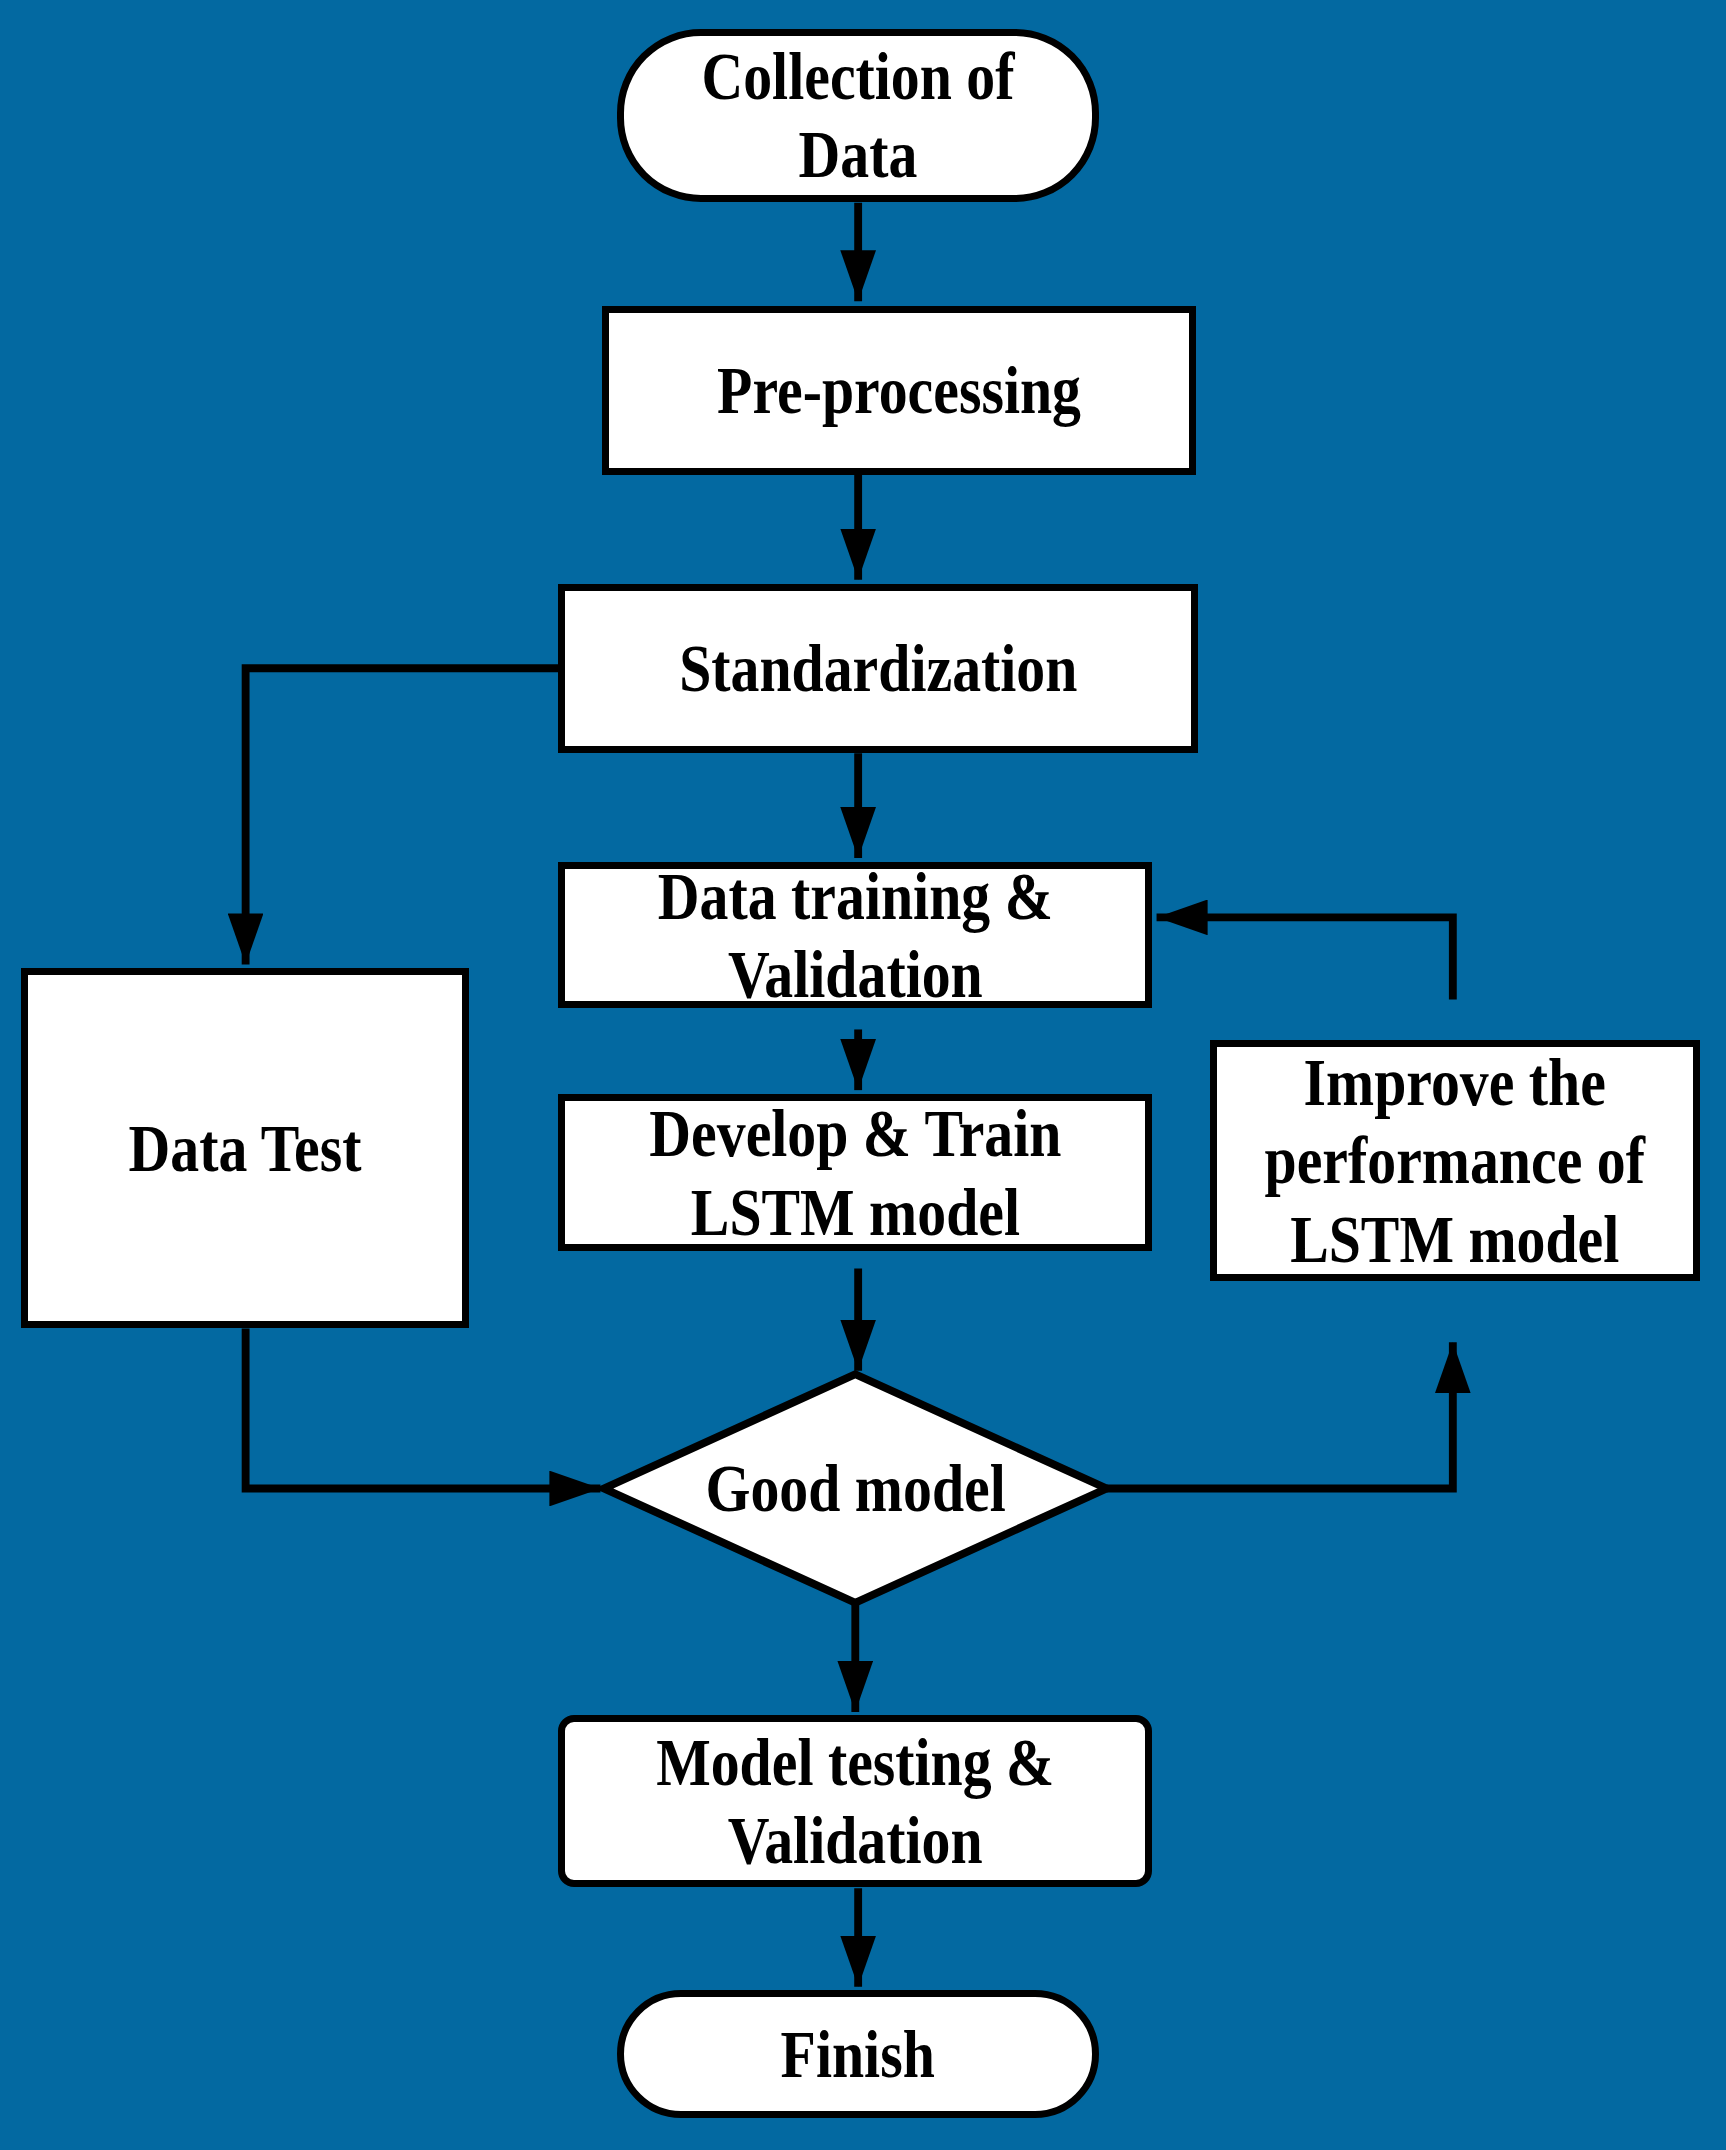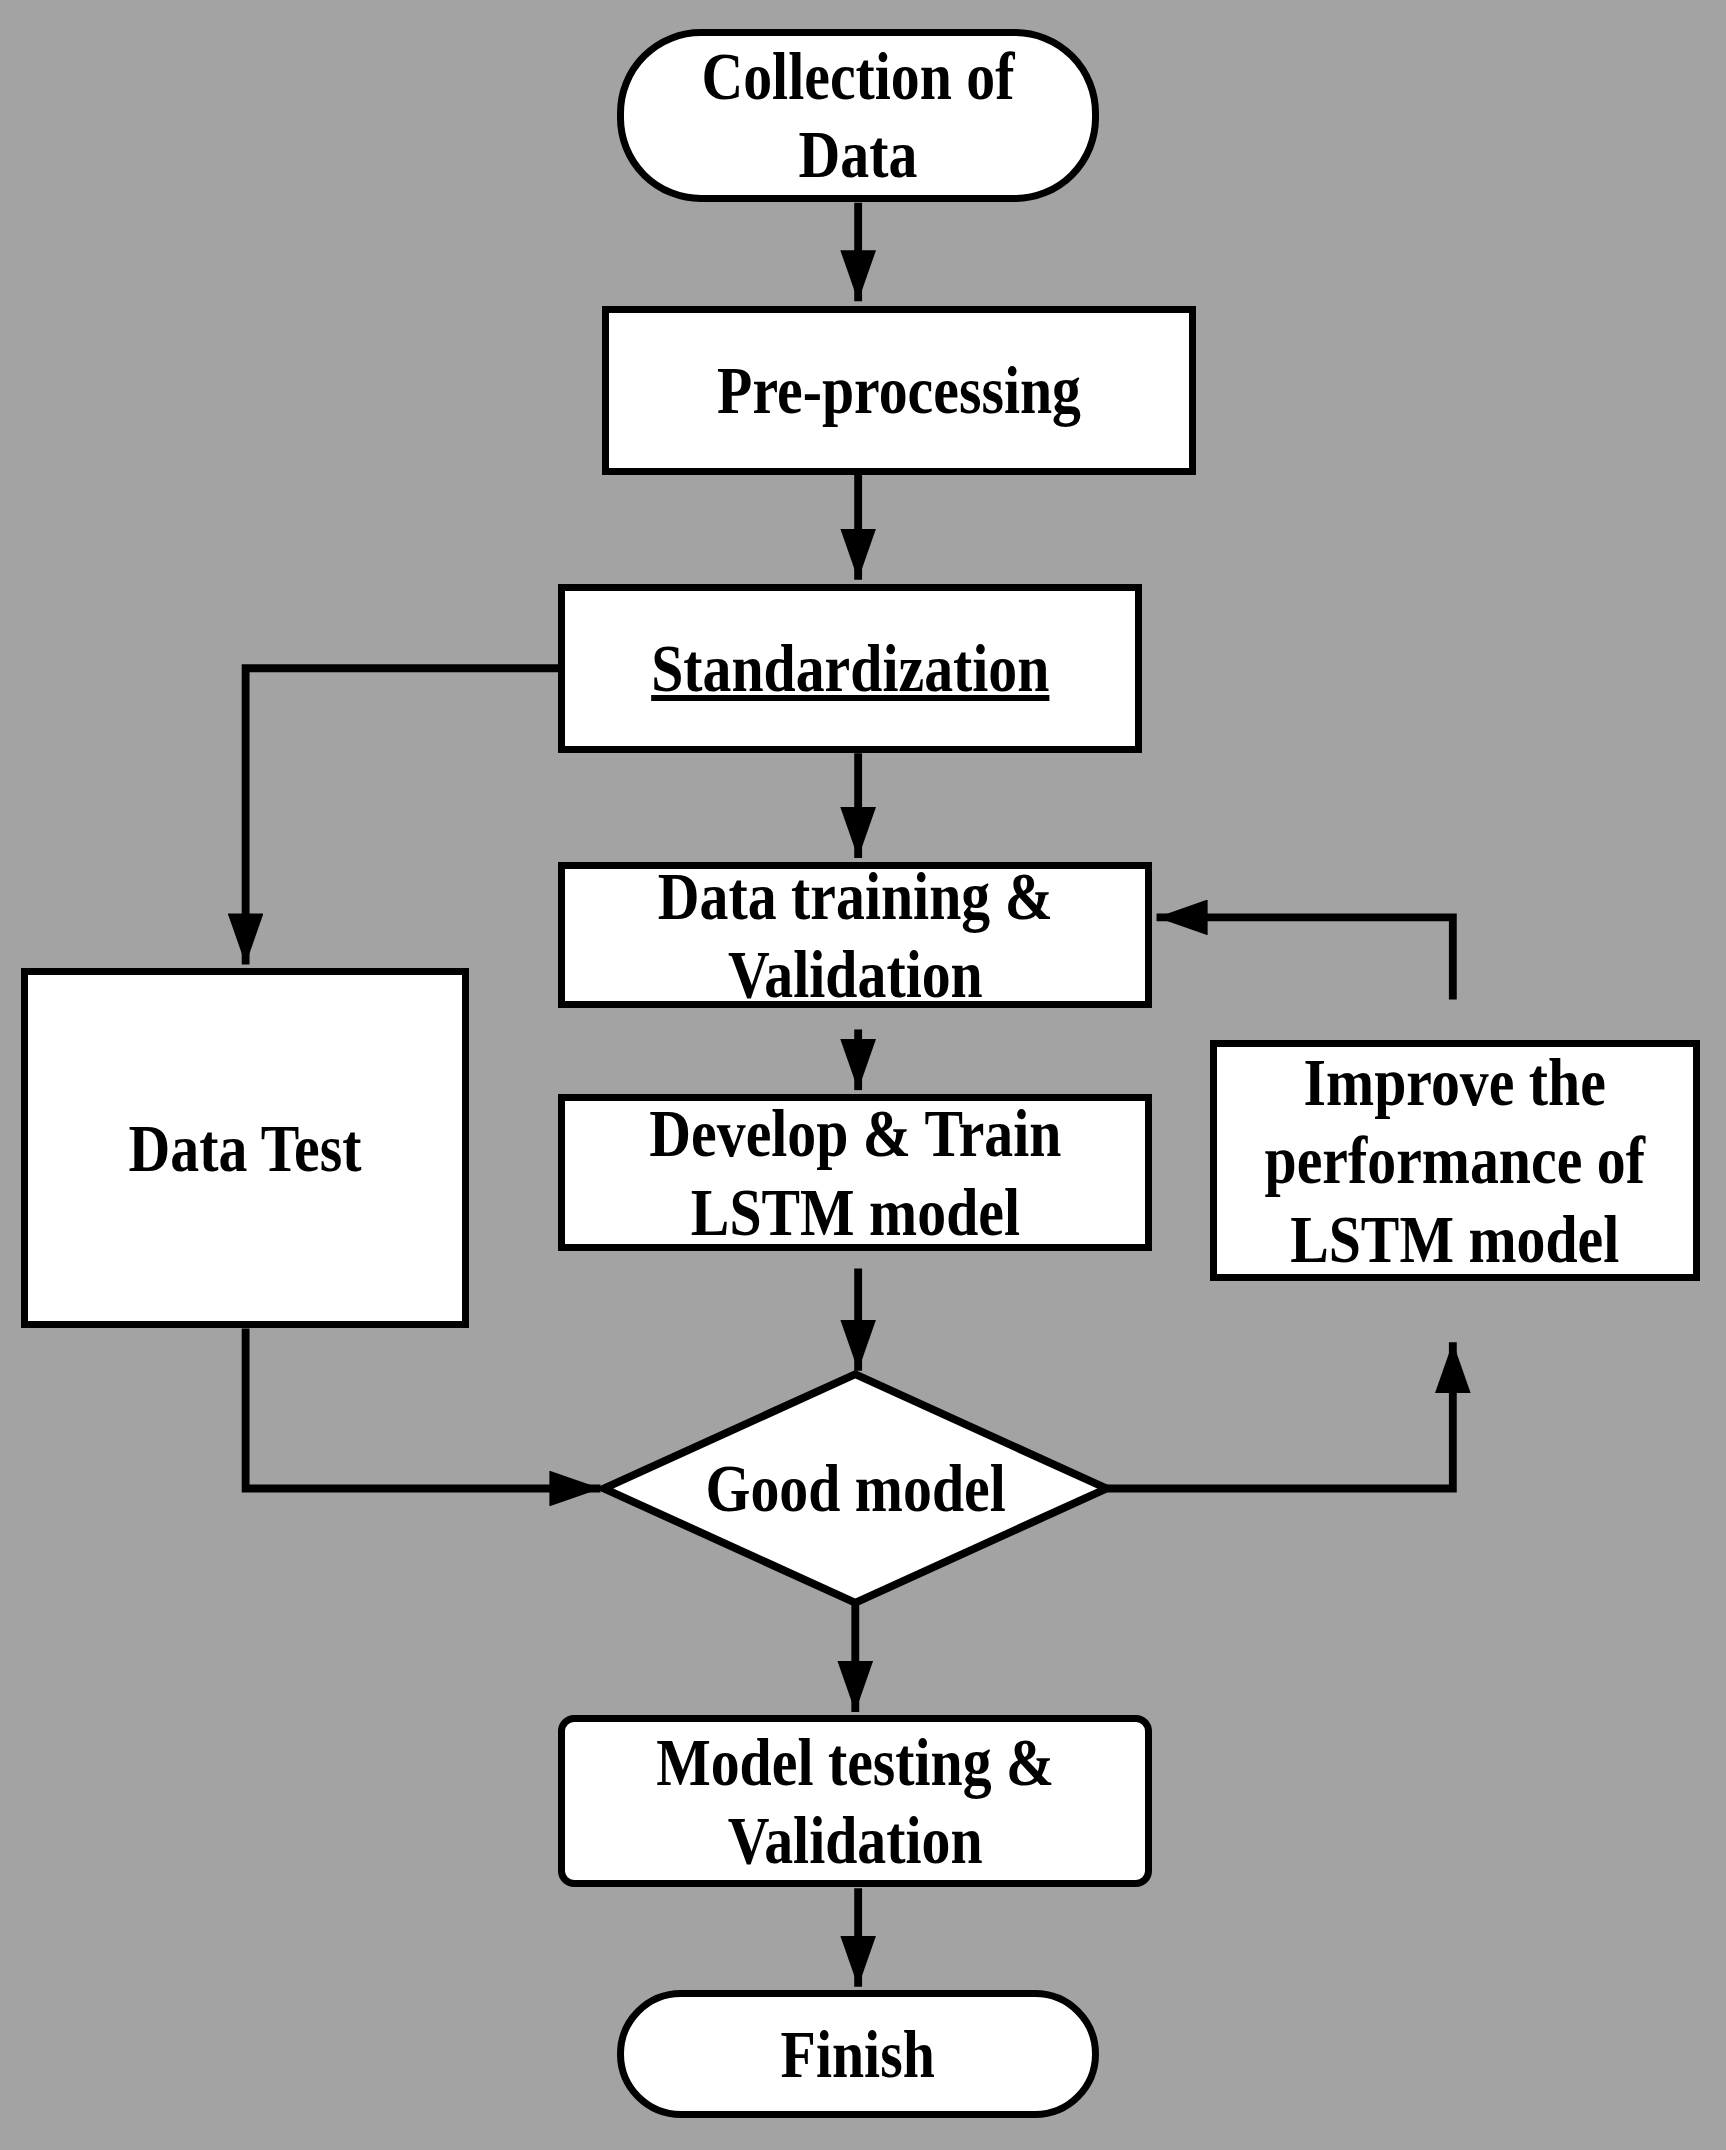--- a/index.html
+++ b/index.html
@@ -1,20 +1,20 @@
 <!DOCTYPE html>
 <html style="font-size:11.4px"><head>
 <meta charset="utf-8">
 <style>
   html, body { margin: 0; padding: 0; background: #ffffff; }
   .canvas {
     position: relative;
     width: 1727px;
     height: 2151px;
-    background: #a3a3a3;
+    background: #0369a1;
     font-family: "Liberation Serif", "DejaVu Serif", serif;
     font-weight: bold;
     color: #000000;
   }
   .wires {
     position: absolute;
     left: 0; top: 0;
     width: 1727px;
     height: 2151px;
   }
@@ -70,21 +70,21 @@
   </svg>
 
   <div class="node stadium-lg" style="left:617px; top:28.6px; width:482px; height:173px;">
     <div class="label">Collection of Data</div>
   </div>
 
   <div class="node" style="left:558px; top:306px; width:594px; height:169px;margin-left:44px;">
     <div class="label">Pre-processing</div>
   </div>
 
-  <div class="node" style="left:558px; top:584px; width:584px; height:169px;text-decoration:underline;">
+  <div class="node" style="left:558px; top:584px; width:640px; height:169px;">
     <div class="label">Standardization</div>
   </div>
 
   <div class="node" style="left:558px; top:862px; width:594px; height:146px;">
     <div class="label">Data training &amp;
 Validation</div>
   </div>
 
   <div class="node" style="left:558px; top:1094px; width:594px; height:157px;">
     <div class="label">Develop &amp; Train

